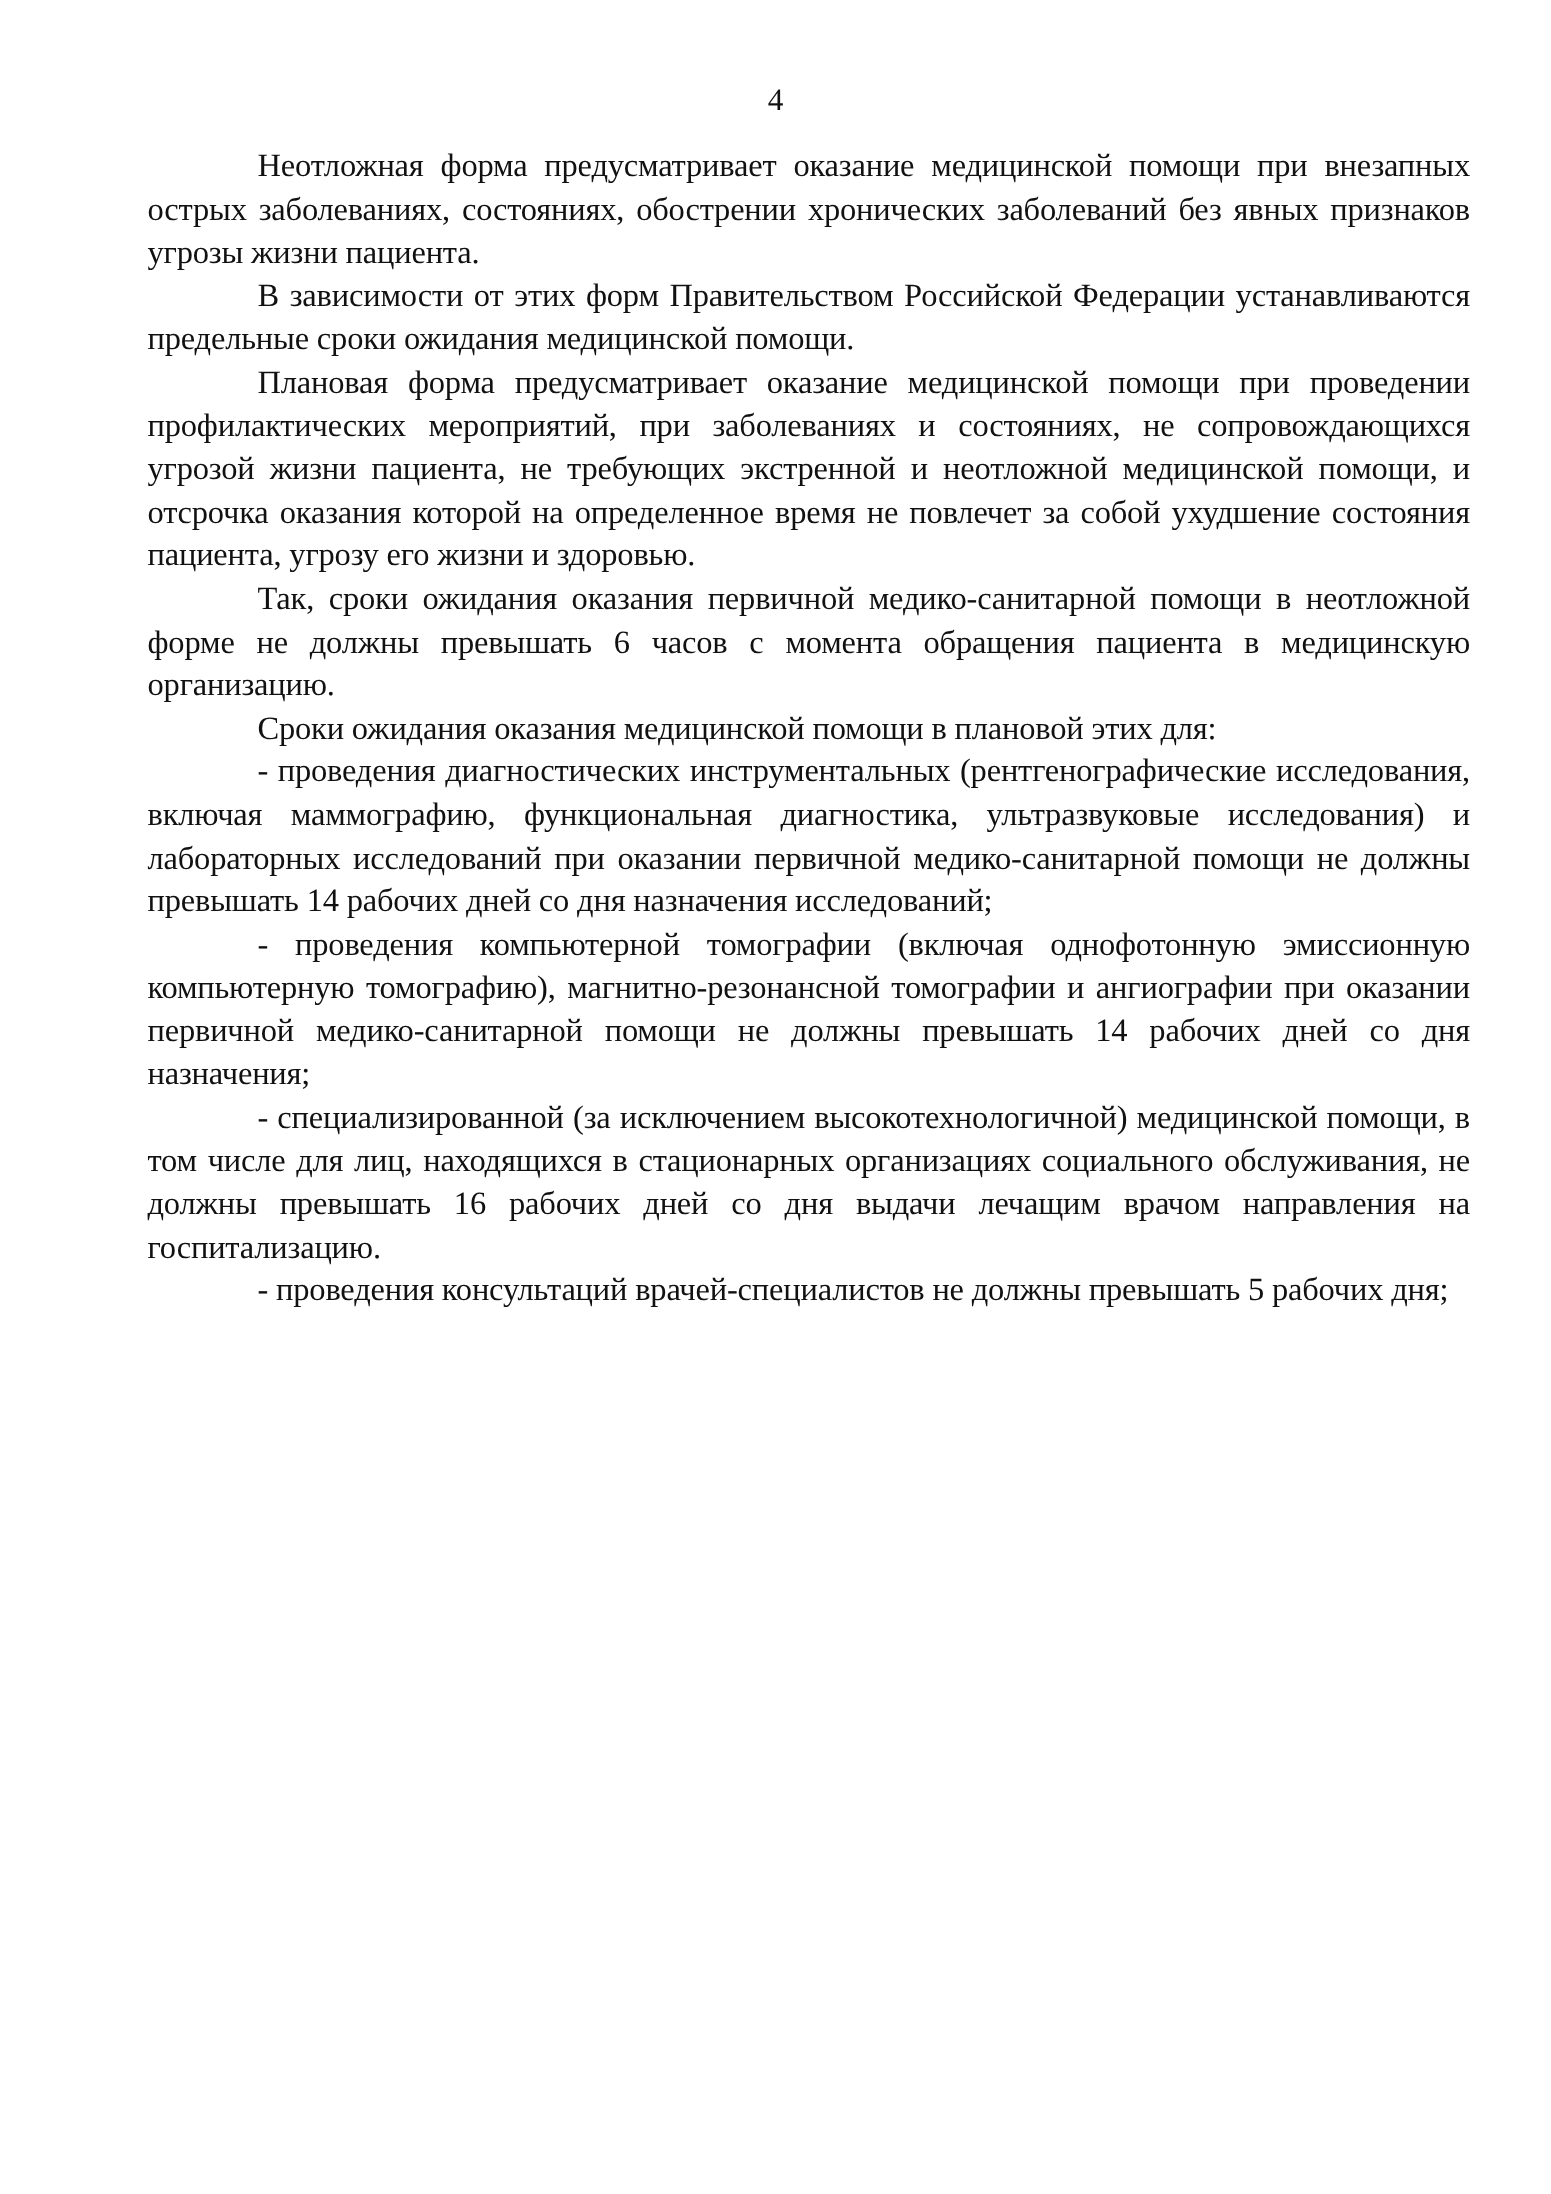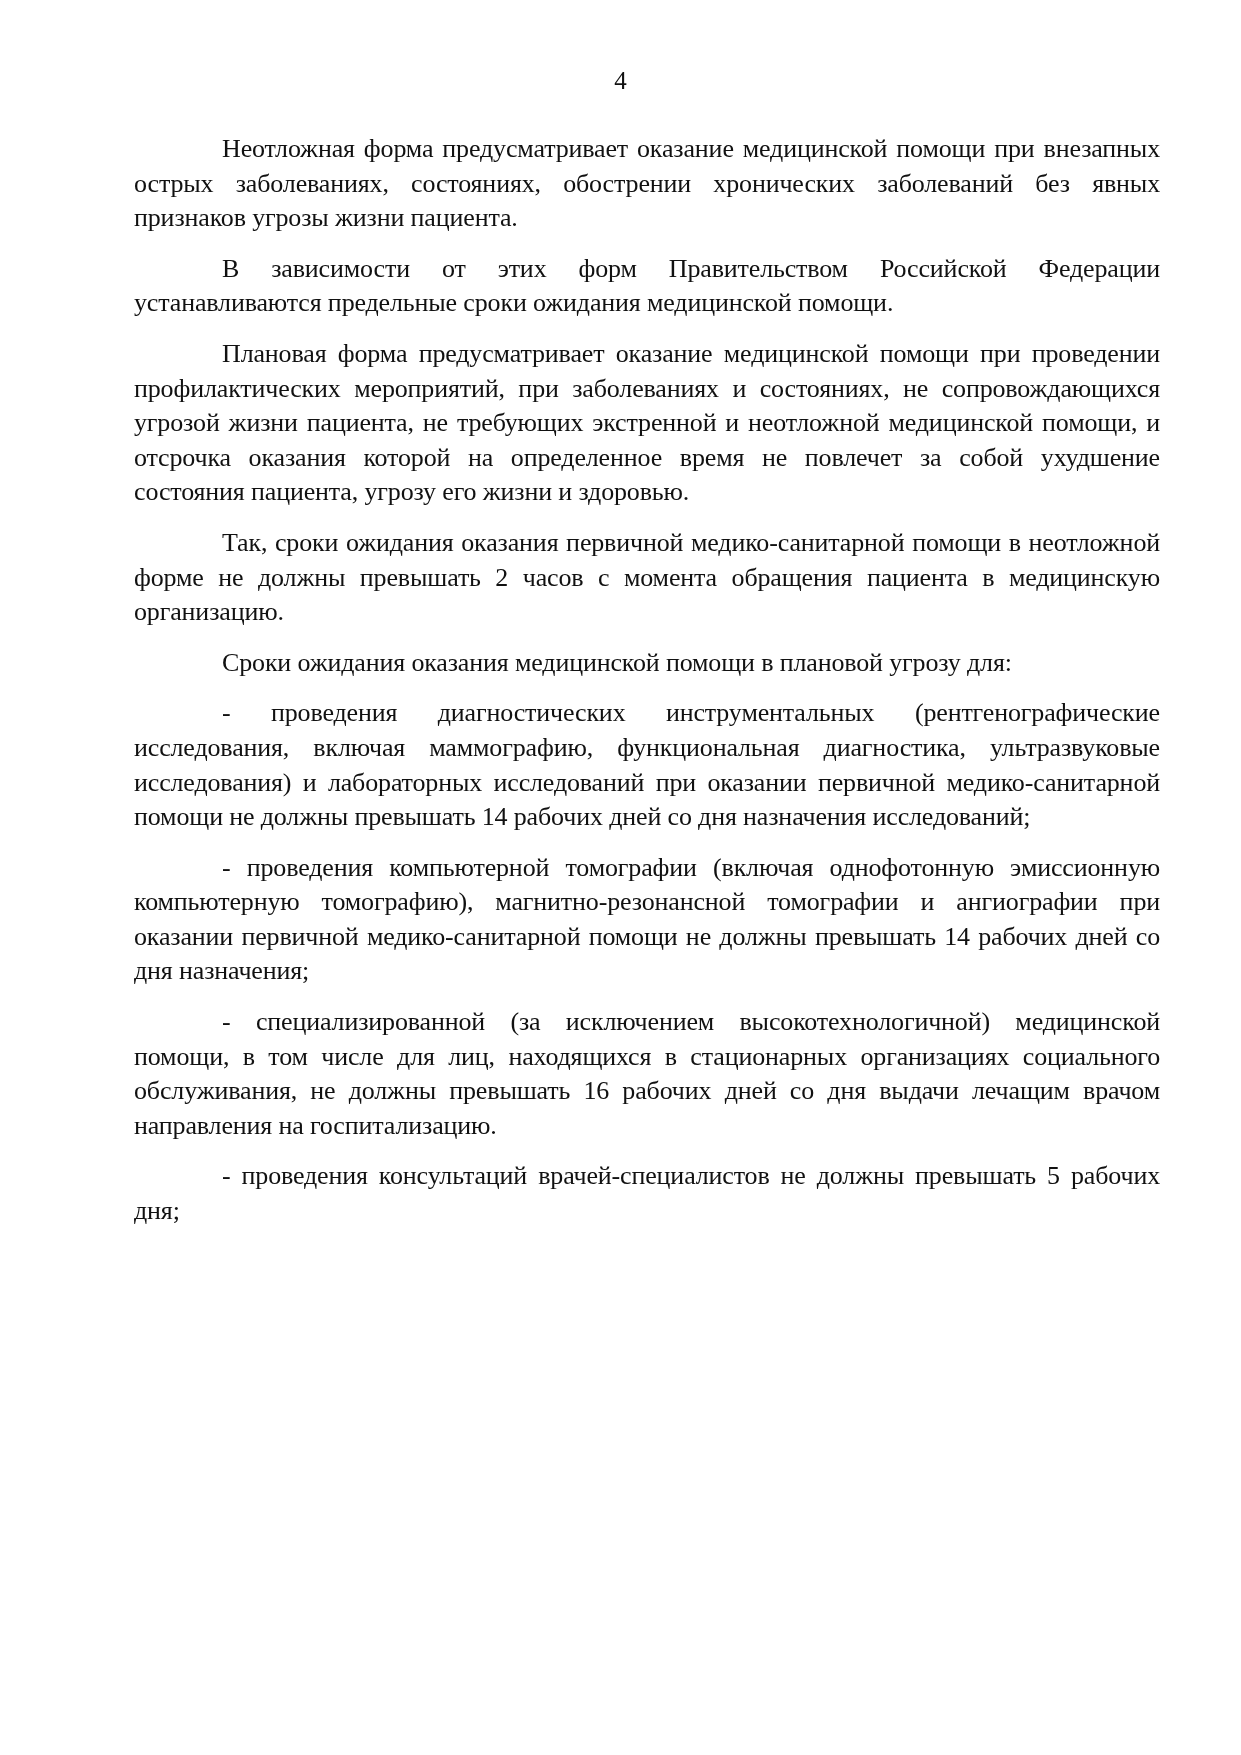--- a/index.html
+++ b/index.html
@@ -24,37 +24,37 @@
     font-size: 25px;
     line-height: 30px;
   }
   .body-text {
     position: absolute;
     top: 116px;
     left: 118px;
     width: 1058px;
   }
   .para {
-    margin: 16px;
+    margin: 0;
     font-size: 26px;
     line-height: 34.6px;
     text-align: justify;
     text-indent: 88px;
     letter-spacing: -0.15px;
     word-spacing: 0px;
   }
 </style>
 </head>
 <body>
 
 <div class="page-number">4</div>
 
 <div class="body-text">
   <p class="para">Неотложная форма предусматривает оказание медицинской помощи при внезапных острых заболеваниях, состояниях, обострении хронических заболеваний без явных признаков угрозы жизни пациента.</p>
   <p class="para">В зависимости от этих форм Правительством Российской Федерации устанавливаются предельные сроки ожидания медицинской помощи.</p>
   <p class="para">Плановая форма предусматривает оказание медицинской помощи при проведении профилактических мероприятий, при заболеваниях и состояниях, не сопровождающихся угрозой жизни пациента, не требующих экстренной и неотложной медицинской помощи, и отсрочка оказания которой на определенное время не повлечет за собой ухудшение состояния пациента, угрозу его жизни и здоровью.</p>
-  <p class="para">Так, сроки ожидания оказания первичной медико-санитарной помощи в неотложной форме не должны превышать 2 часов с момента обращения пациента в медицинскую организацию.</p>
-  <p class="para">Сроки ожидания оказания медицинской помощи в плановой угрозу для:</p>
+  <p class="para">Так, сроки ожидания оказания первичной медико-санитарной помощи в неотложной форме не должны превышать 6 часов с момента обращения пациента в медицинскую организацию.</p>
+  <p class="para">Сроки ожидания оказания медицинской помощи в плановой этих для:</p>
   <p class="para">- проведения диагностических инструментальных (рентгенографические исследования, включая маммографию, функциональная диагностика, ультразвуковые исследования) и лабораторных исследований при оказании первичной медико-санитарной помощи не должны превышать 14 рабочих дней со дня назначения исследований;</p>
   <p class="para">- проведения компьютерной томографии (включая однофотонную эмиссионную компьютерную томографию), магнитно-резонансной томографии и ангиографии при оказании первичной медико-санитарной помощи не должны превышать 14 рабочих дней со дня назначения;</p>
   <p class="para">- специализированной (за исключением высокотехнологичной) медицинской помощи, в том числе для лиц, находящихся в стационарных организациях социального обслуживания, не должны превышать 16 рабочих дней со дня выдачи лечащим врачом направления на госпитализацию.</p>
   <p class="para">- проведения консультаций врачей-специалистов не должны превышать 5 рабочих дня;</p>
 </div>
 
 </body></html>

